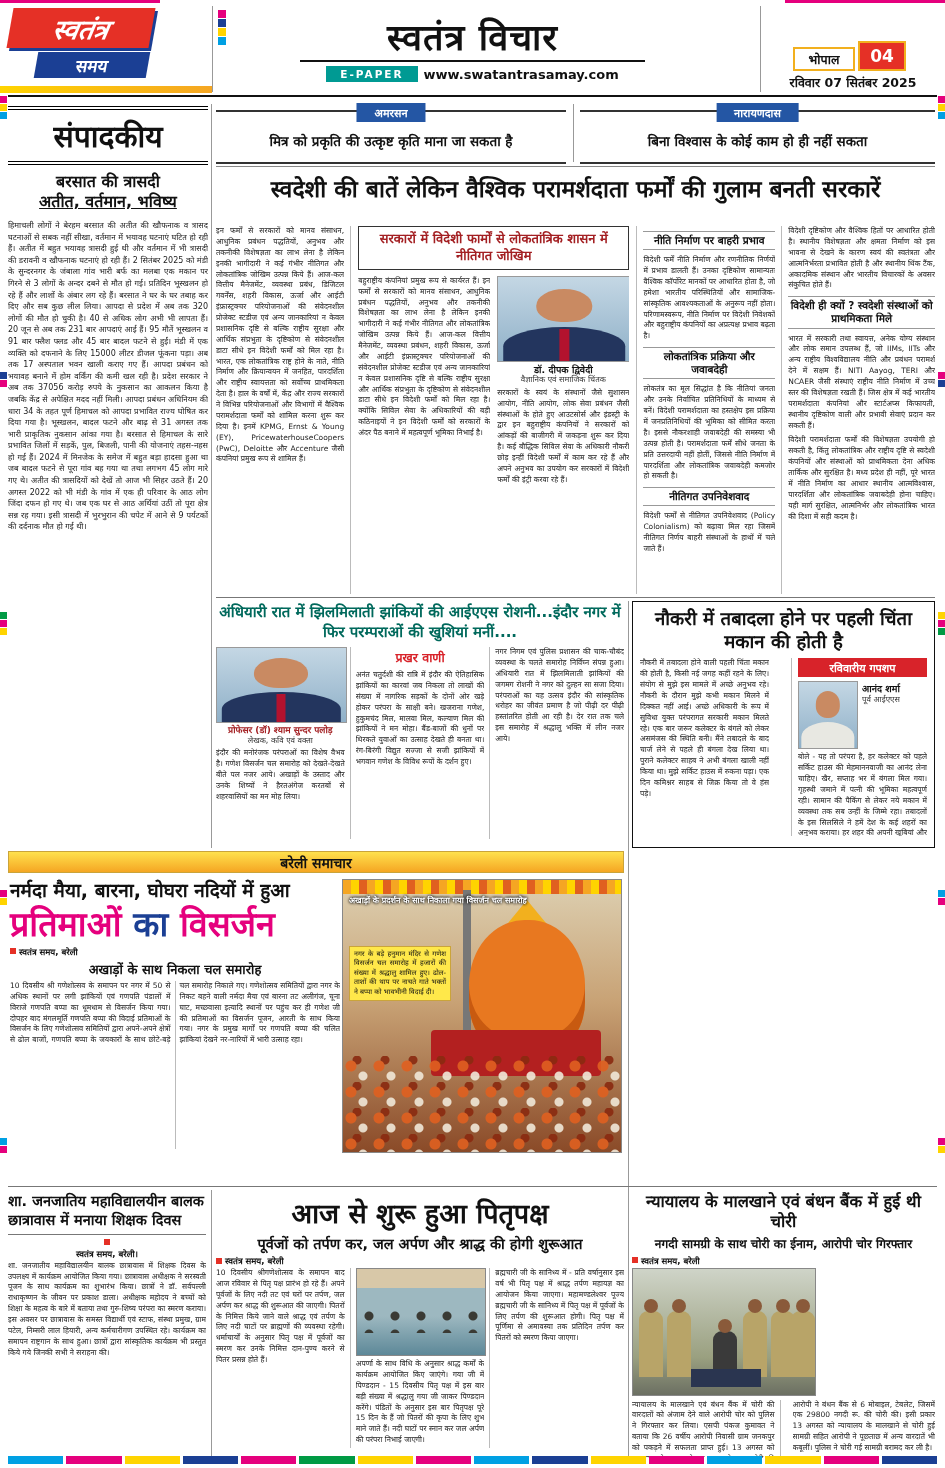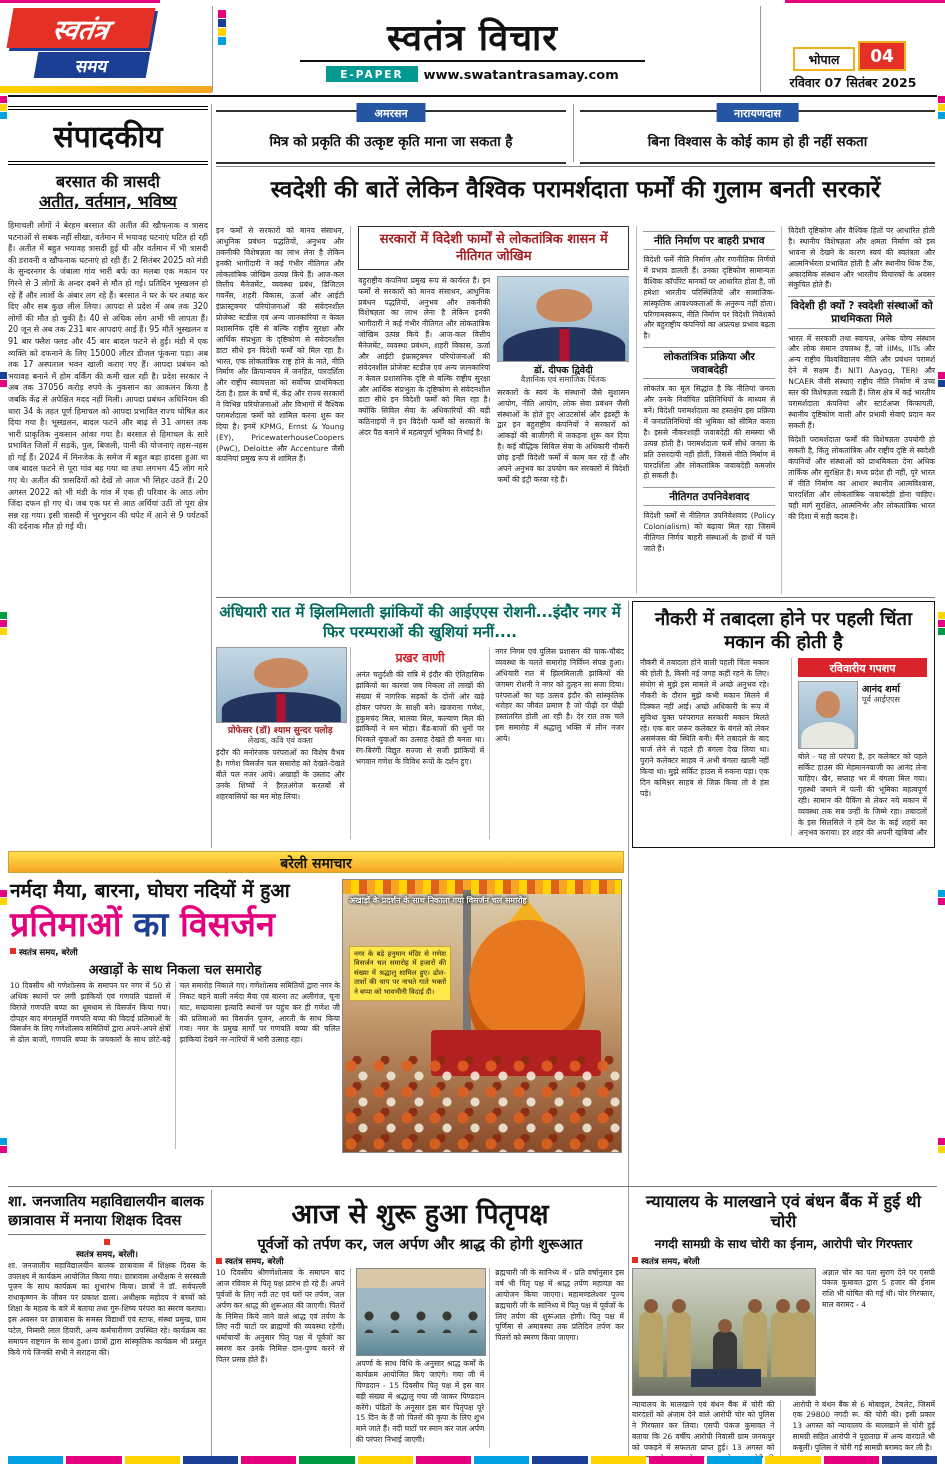--- a/index.html
+++ b/index.html
@@ -366,21 +366,20 @@
     <div style="display:flex;gap:6px;margin-top:2px;">
       <div class="photo police" style="width:182px;height:126px;flex:none;">
         <div class="cop" style="left:6px;"></div>
         <div class="cop" style="left:34px;"></div>
         <div class="cop dark" style="left:80px;"></div>
         <div class="cop" style="left:110px;"></div>
         <div class="cop" style="left:138px;"></div>
         <div class="cop" style="left:158px;"></div>
         <div class="p-table"></div>
       </div>
-      <div class="bodytxt" style="flex:1;">अज्ञात चोर का पता सुराग देने पर एसपी पंकज कुमावत द्वारा 5 हजार की ईनाम राशि भी घोषित की गई थी। चोर गिरफ्तार, माल बरामद - 4</div>
     </div>
     <div style="display:flex;margin-top:4px;height:66px;overflow:hidden;">
       <div class="ruler" style="flex:1;padding-right:5px;overflow:hidden;">
         <div class="bodytxt">न्यायालय के मालखाने एवं बंधन बैंक में चोरी की वारदातों को अंजाम देने वाले आरोपी चोर को पुलिस ने गिरफ्तार कर लिया। एसपी पंकज कुमावत ने बताया कि 26 वर्षीय आरोपी निवासी ग्राम जनकपुर को पकड़ने में सफलता प्राप्त हुई। 13 अगस्त को न्यायालय के मालखाने का ताला तोड़ कर चोरी की घटना हुई थी।</div>
       </div>
       <div style="flex:1;padding-left:5px;overflow:hidden;margin-left:7px;">
         <div class="bodytxt">आरोपी ने बंधन बैंक से 6 मोबाइल, टेबलेट, जिसमें एक 29800 नगदी रू. की चोरी की। इसी प्रकार 13 अगस्त को न्यायालय के मालखाने से चोरी हुई सामग्री सहित आरोपी ने पूछताछ में अन्य वारदातें भी कबूलीं। पुलिस ने चोरी गई सामग्री बरामद कर ली है।</div>
       </div>
     </div>
   </div>

